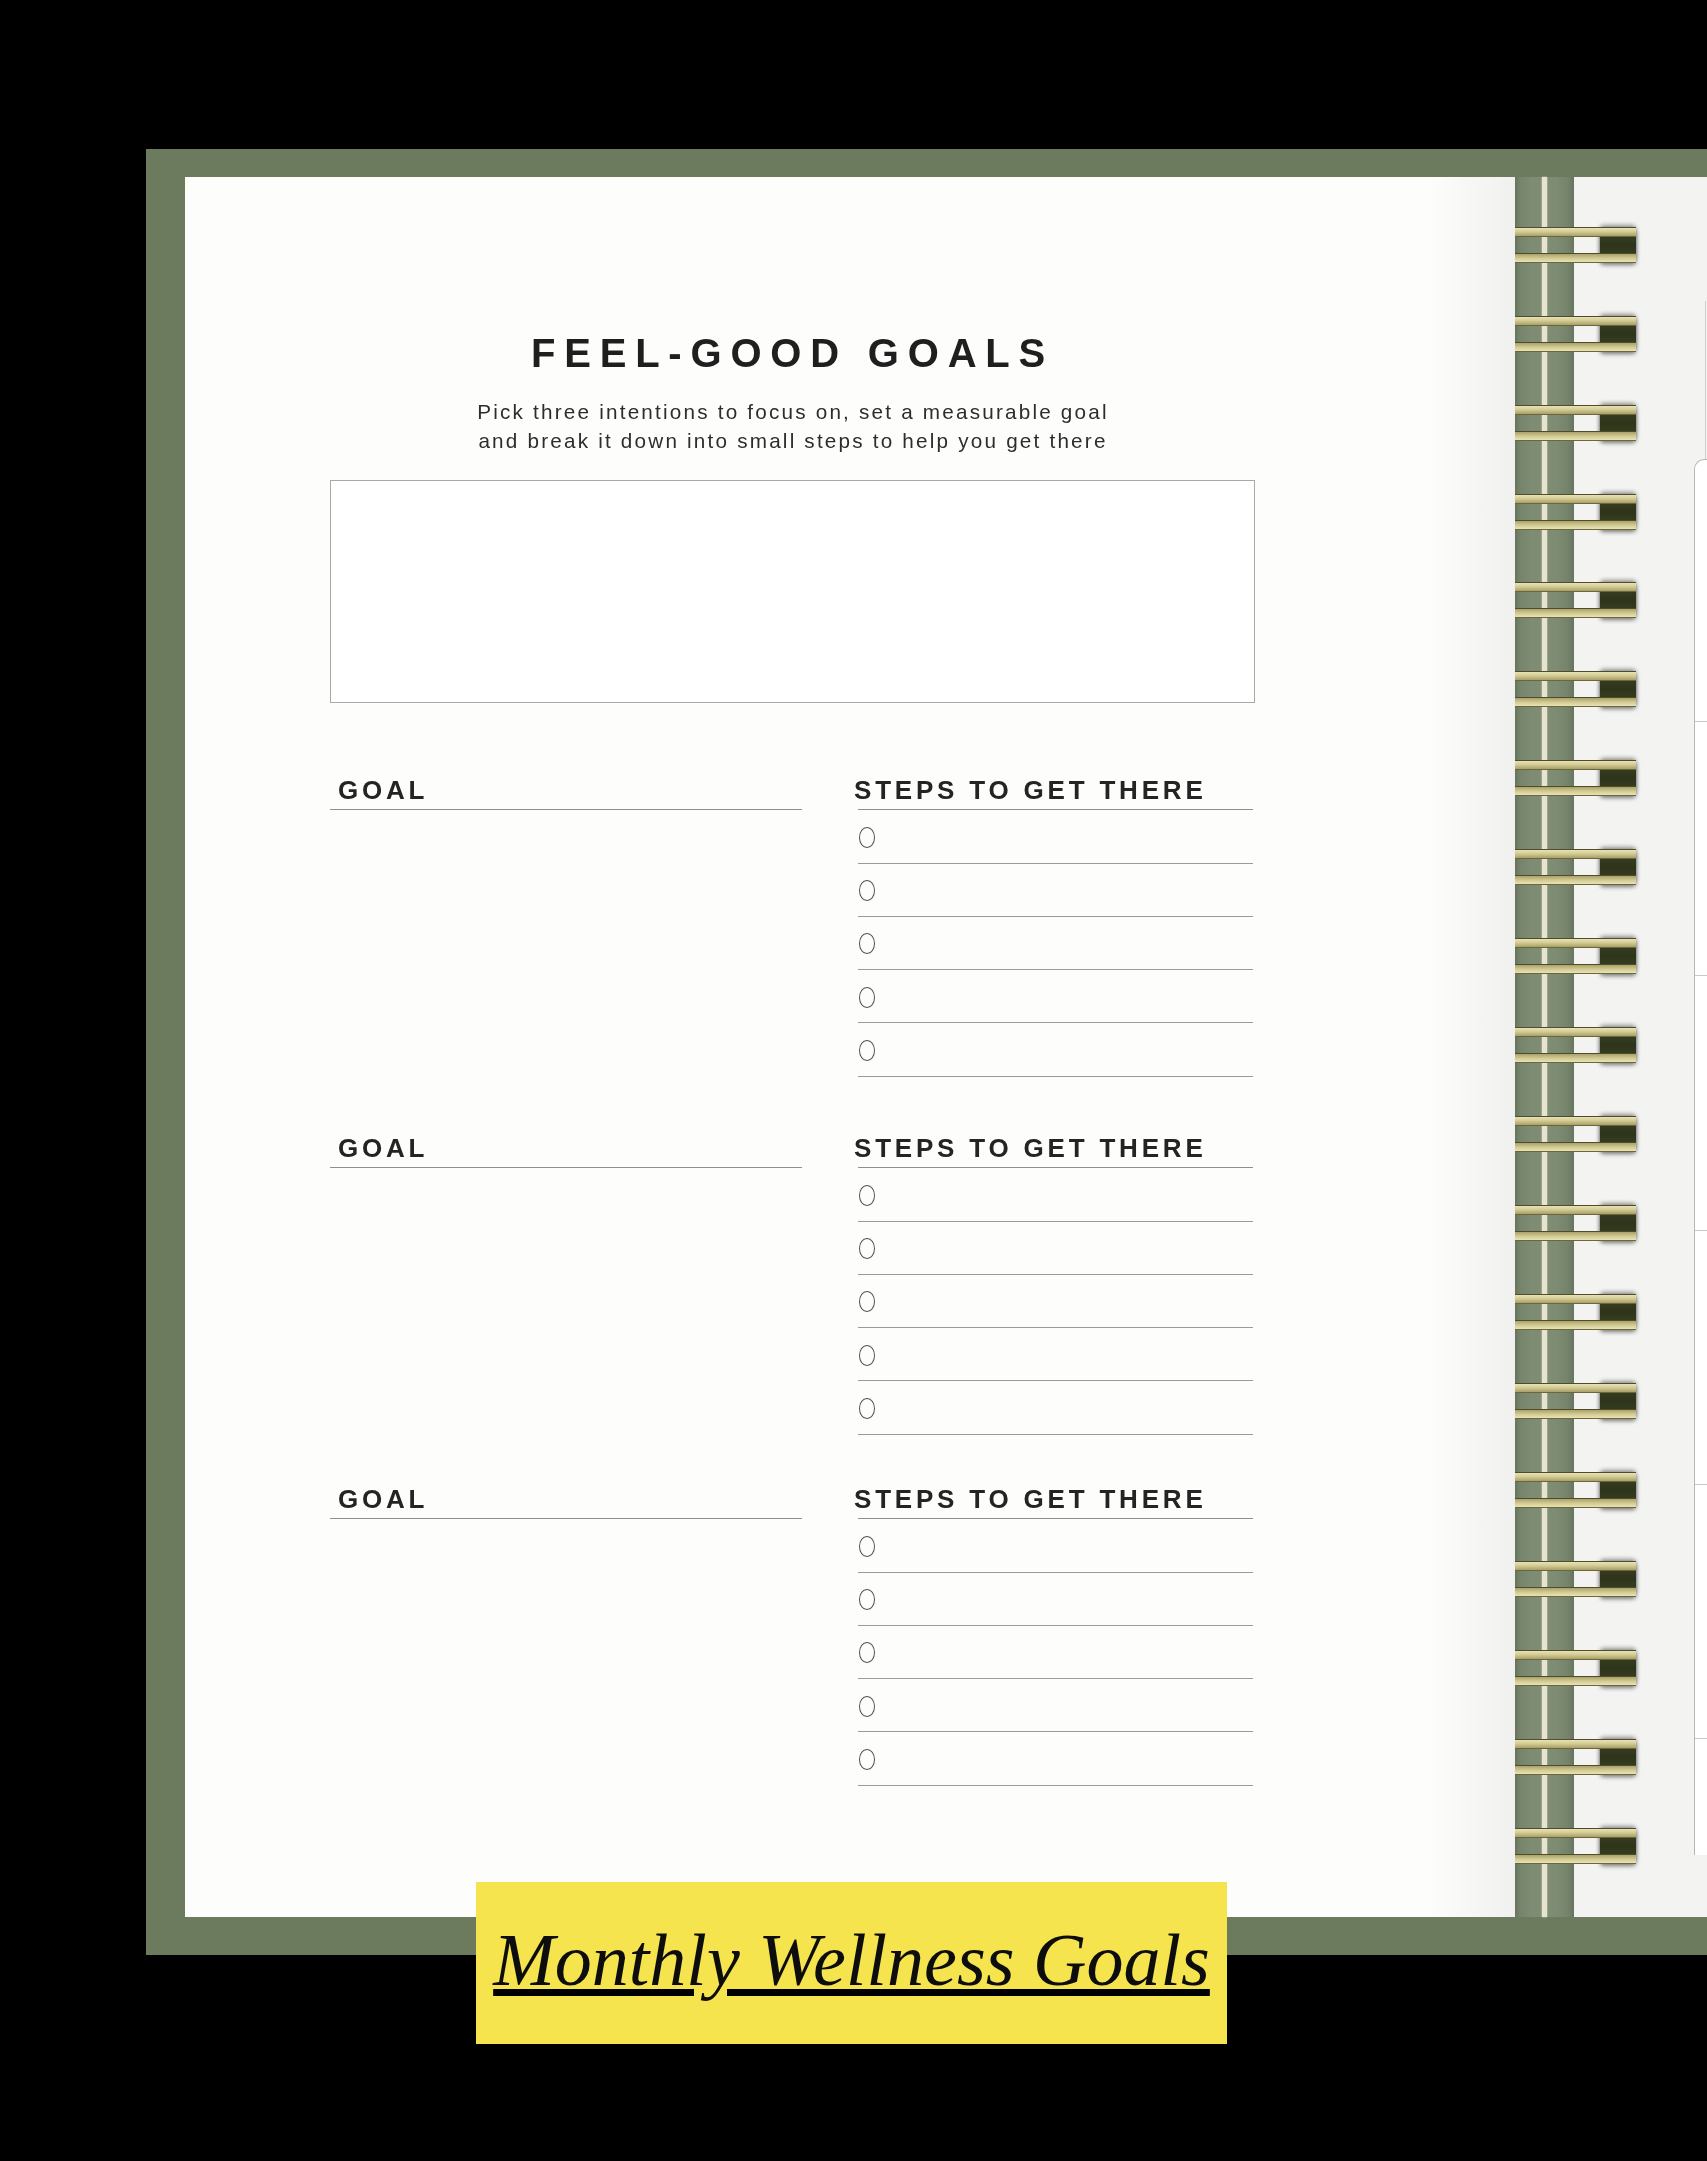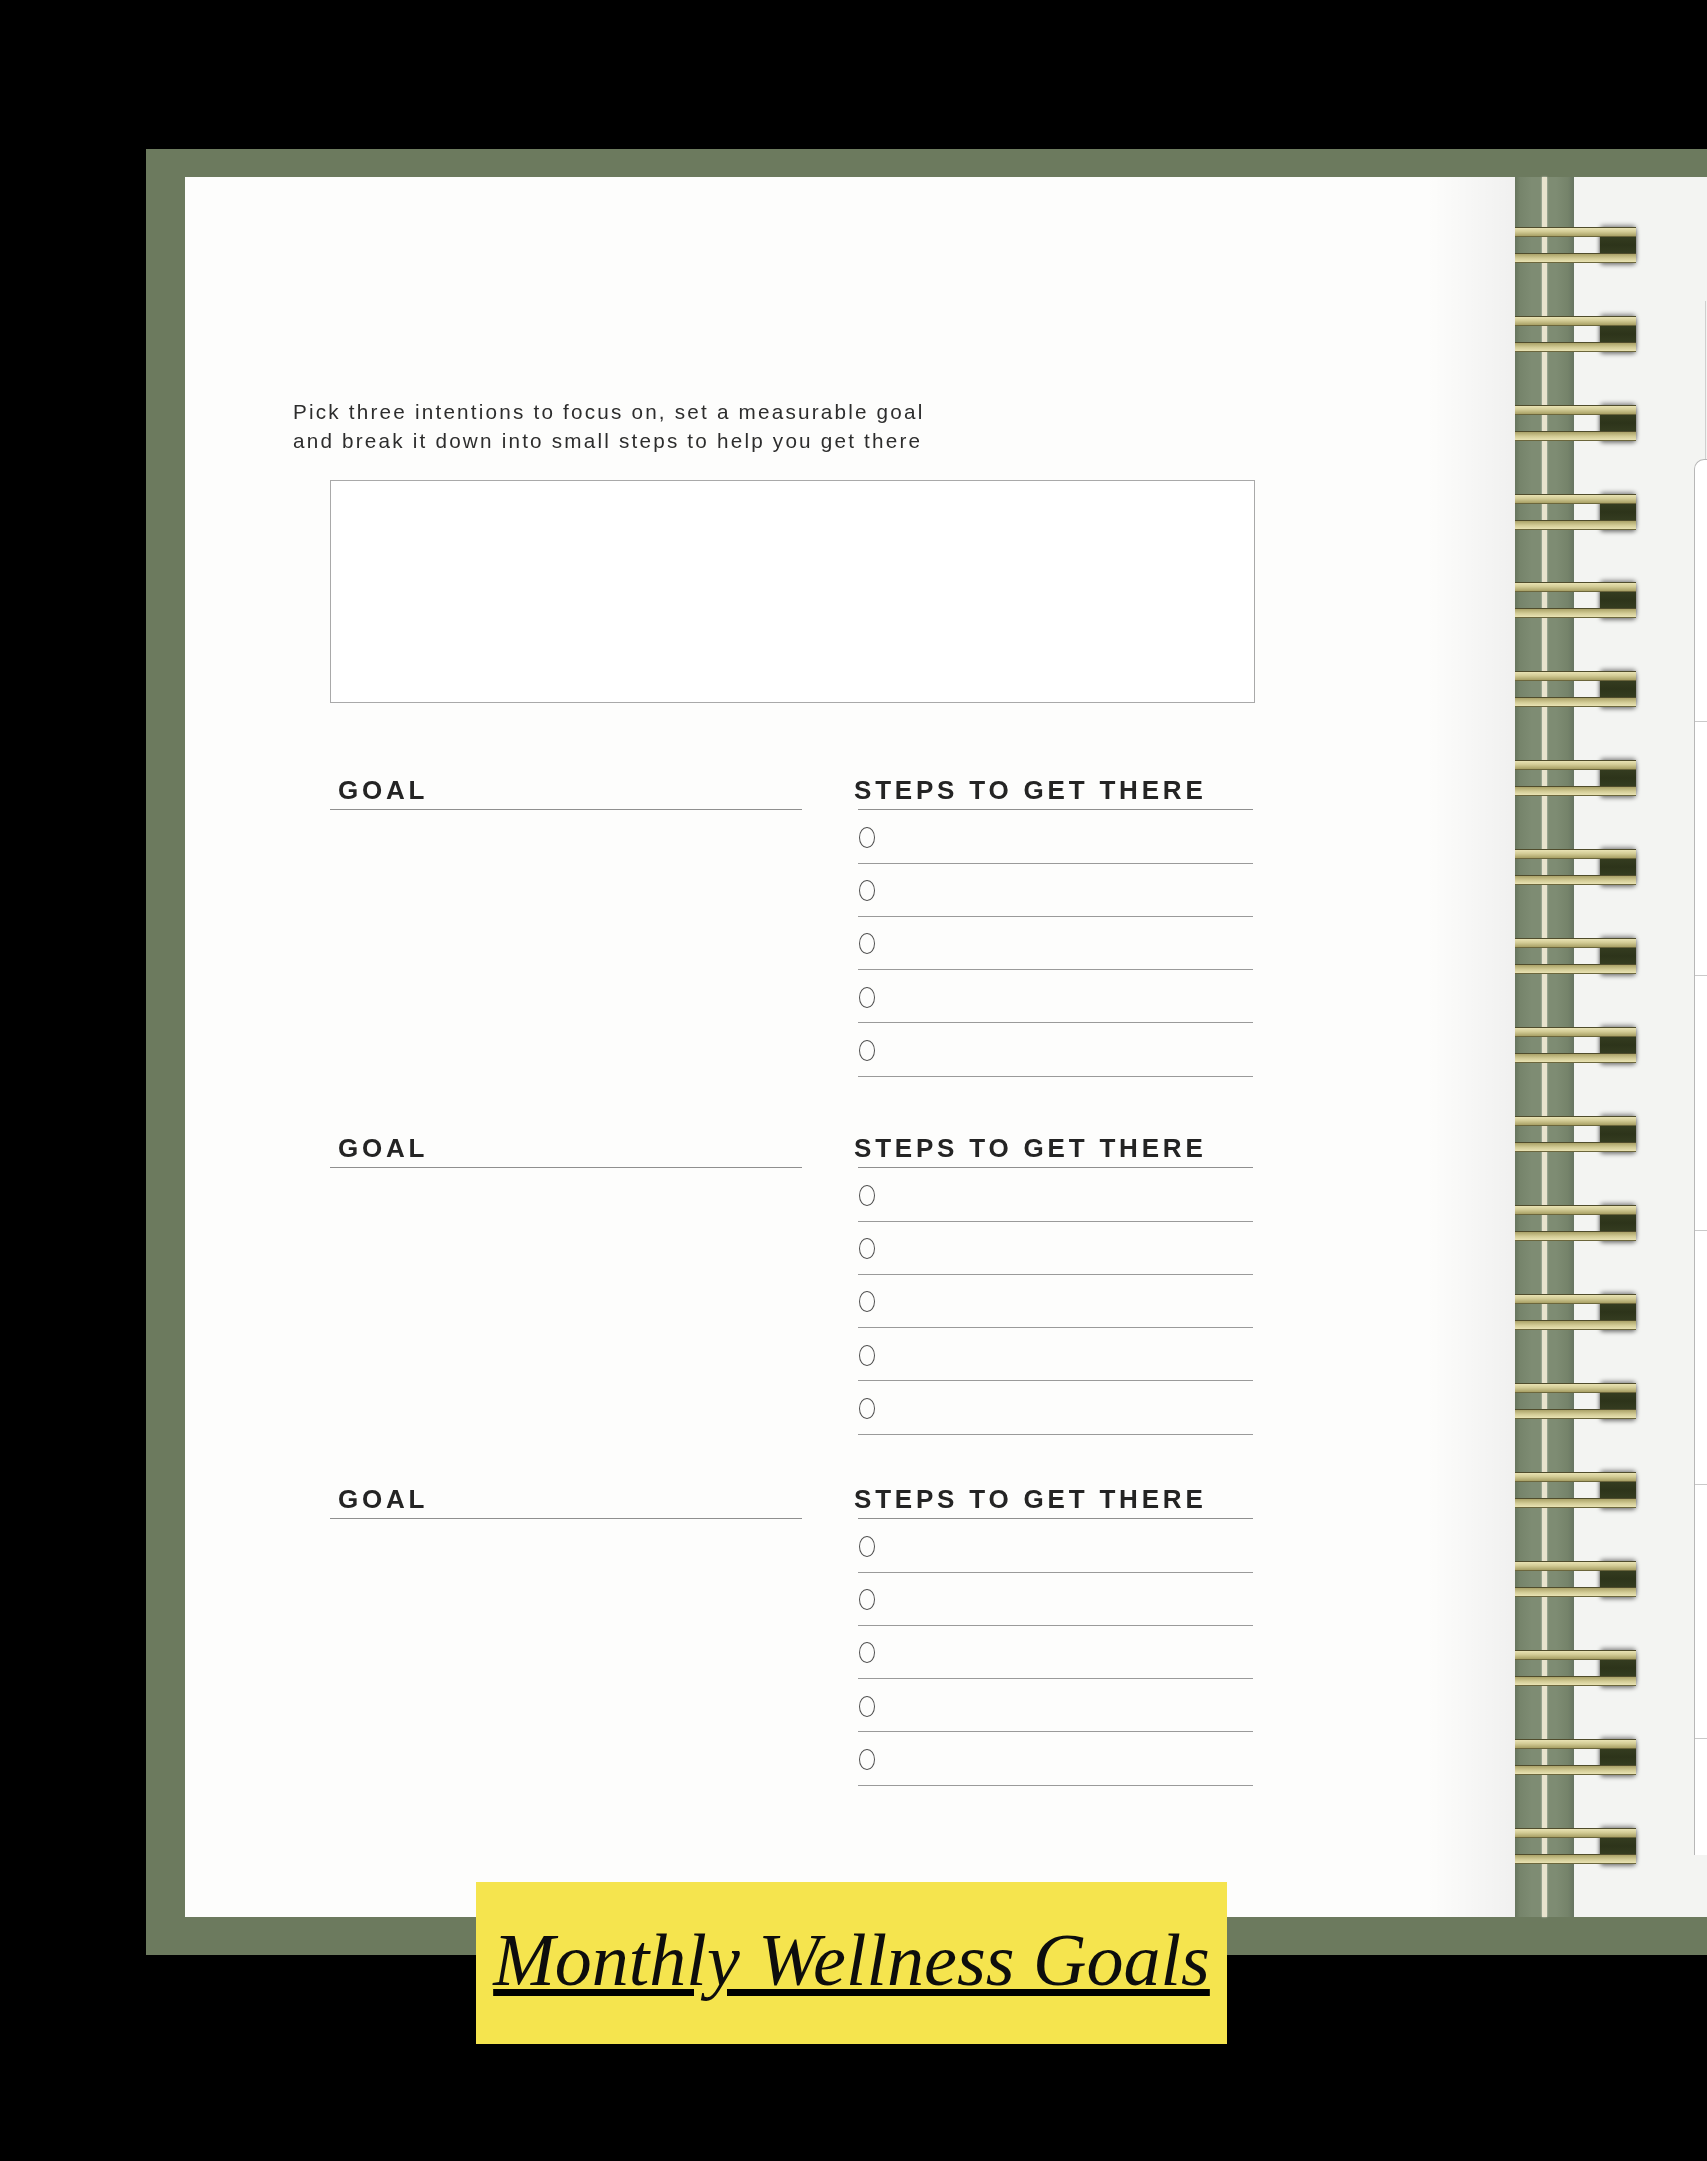--- a/index.html
+++ b/index.html
@@ -36,21 +36,21 @@
   .coil .bar.top{top:0;}
   .coil .bar.bottom{bottom:0;background:linear-gradient(180deg,#aaa268 0%,#d3cc96 55%,#e9e3b4 100%);}
   .coil .cap{position:absolute;top:1.3px;bottom:1.3px;width:36px;background:linear-gradient(180deg,#3c4426 0%,#2d341a 50%,#3c4426 100%);
       border-radius:3.8px;box-shadow:0 2.5px 4.4px rgba(0,0,0,.5), 0 -2.5px 4.4px rgba(0,0,0,.4);}
   .coil .cap.left{left:0;}
   .coil .cap.right{right:0;}
 
   
   .page-title{position:absolute;left:145px;top:154px;width:925px;text-align:center;
       font-size:40px;font-weight:800;letter-spacing:8.8px;color:#1f1f1f;white-space:nowrap;}
-  .page-subtitle{position:absolute;left:108px;top:220px;width:1000px;text-align:left;
+  .page-subtitle{position:absolute;left:108px;top:220px;width:1000px;text-align:center;
       font-size:20.7px;font-weight:500;letter-spacing:2.2px;line-height:29px;color:#2d2d2d;}
   .notes-box{position:absolute;left:145px;top:303px;width:923px;height:221px;
       border:1.3px solid #a9a9a9;background:#ffffff;}
 
   .section{position:absolute;left:145px;width:925px;height:302px;}
   .goal-label,.steps-label{position:absolute;top:0;font-size:26px;font-weight:700;
       letter-spacing:3.8px;color:#242424;white-space:nowrap;}
   .goal-label{left:8px;}
   .steps-label{left:524px;}
   .goal-line{position:absolute;left:0;top:34px;width:472px;height:1.3px;background:#8f8f8f;}
@@ -200,20 +200,21 @@
         <div class="cap left"></div>
         <div class="cap right"></div>
         <div class="bar top"></div>
         <div class="bar bottom"></div>
       </div>
     </div>
 
   <div class="main-page">
     <div class="spine-shadow"></div>
 
+    <div class="page-title">FEEL-GOOD GOALS</div>
 
     <div class="page-subtitle">
       <span>Pick three intentions to focus on, set a measurable goal</span><br>
       <span>and break it down into small steps to help you get there</span>
     </div>
 
     <div class="notes-box"></div>
 
     <div class="section" style="top:598px">
       <div class="goal-label">GOAL</div>

